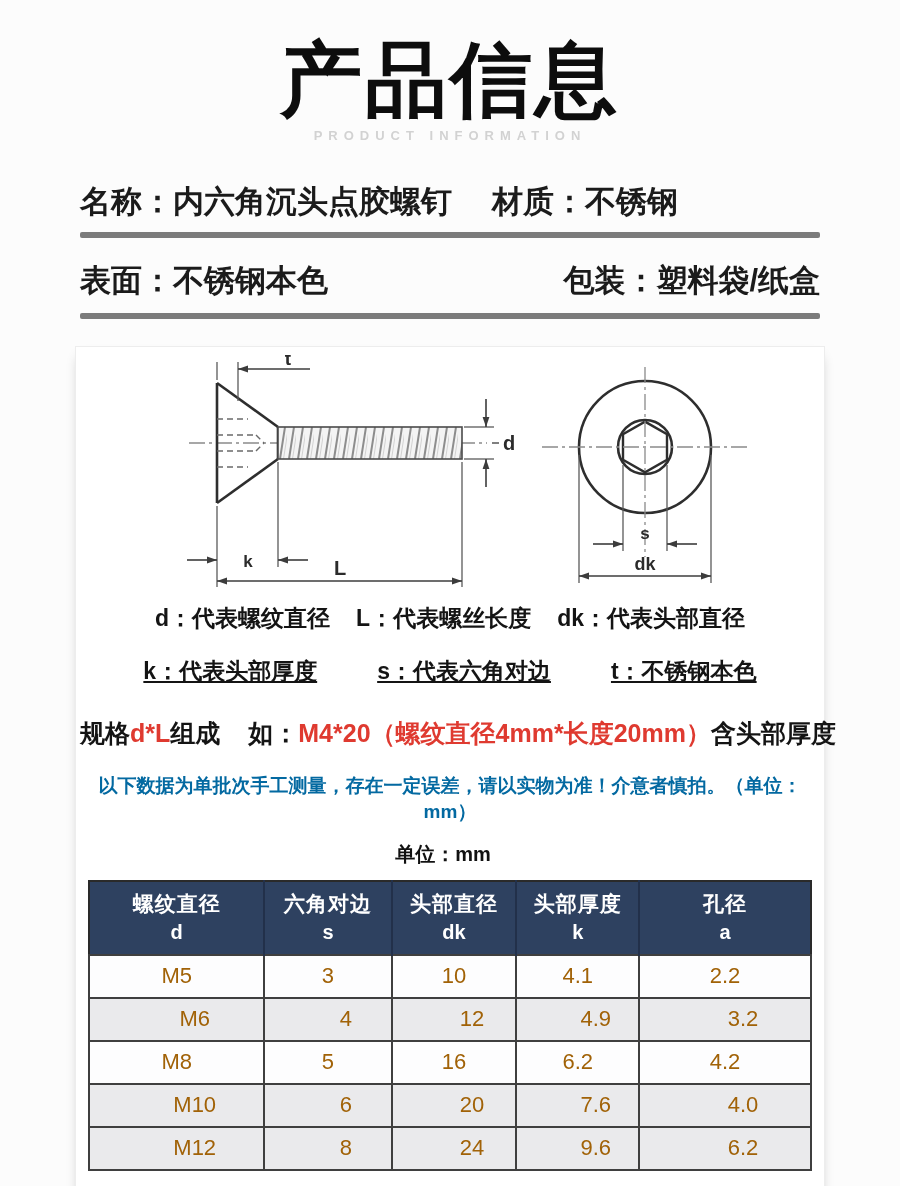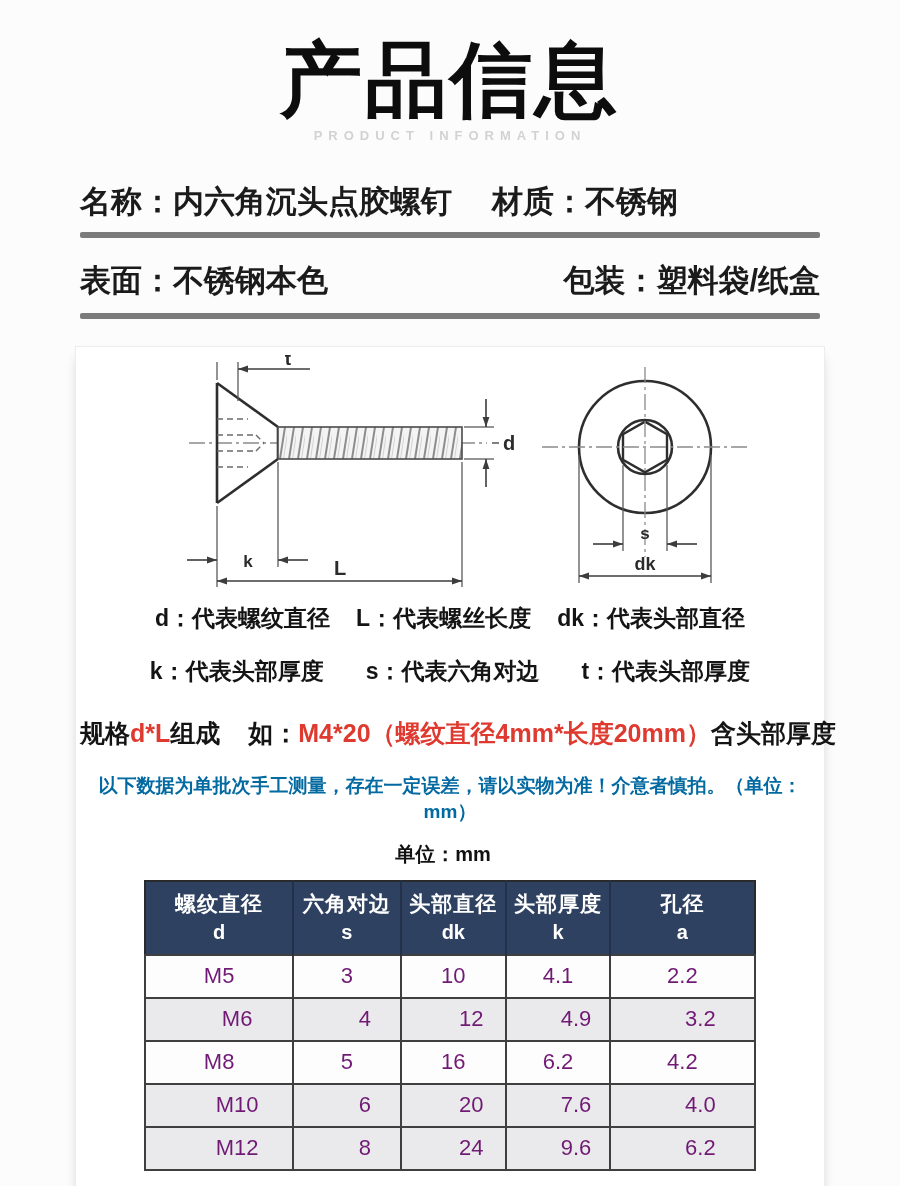--- a/index.html
+++ b/index.html
@@ -64,21 +64,21 @@
   .diagram { display: block; margin: 2px auto 0; }
 
   .legend-line {
     display: flex;
     justify-content: center;
     font-size: 23px;
     font-weight: 700;
     color: #141414;
   }
   .legend-line.l1 { margin-top: 10px; gap: 26px; justify-content: center; }
-  .legend-line.l2 { margin-top: 22px; gap: 42px; }
+  .legend-line.l2 { margin-top: 22px; gap: 60px; text-decoration: underline; }
 
   .spec-line {
     margin-top: 30px;
     text-align: center;
     font-size: 25px;
     font-weight: 700;
     color: #141414;
     white-space: nowrap;
   }
   .spec-line .red { color: var(--red, #df3a30); }
@@ -95,41 +95,41 @@
   .unit-label {
     margin: 16px 14px 6px 0;
     text-align: center;
     font-size: 20px;
     font-weight: 700;
     color: #111;
   }
 
   
   table.spec-table {
-    width: 612px;
+    width: 724px;
     margin: 12px auto;
     border-collapse: collapse;
     border: 2px solid #2a2a2a;
   }
   .spec-table thead th {
     background: #2e4160;
     color: #ffffff;
     font-weight: 600;
     padding: 8px 0 10px;
     border-left: 2px solid #22304a;
   }
   .spec-table thead th:first-child { border-left: none; }
   .spec-table th .cn { display: block; font-size: 21px; letter-spacing: 1px; }
   .spec-table th .sym { display: block; font-size: 20px; margin-top: 3px; }
   .spec-table tbody td {
     height: 43px;
     text-align: center;
     font-size: 22px;
     font-weight: 500;
-    color: #701a75;
+    color: #a16207;
     border: 2px solid #3f3f3f;
     background: #fdfdfe;
   }
   .spec-table tbody tr.alt td { background: #eaeaec; padding-left: 36px; }
 </style>
 </head>
 <body>
 
 <div class="page">
 
@@ -243,21 +243,21 @@
     </svg>
 
     <div class="legend-line l1">
       <span>d：代表螺纹直径</span>
       <span>L：代表螺丝长度</span>
       <span>dk：代表头部直径</span>
     </div>
     <div class="legend-line l2">
       <span>k：代表头部厚度</span>
       <span>s：代表六角对边</span>
-      <span>t：代表头部厚度</span>
+      <span>t：不锈钢本色</span>
     </div>
 
     <div class="spec-line">
       <span>规格</span><span class="red">d*L</span><span>组成</span><span class="gap">如：</span><span class="red">M4*20（螺纹直径4mm*长度20mm）</span><span>含头部厚度</span>
     </div>
 
     <div class="note-line">以下数据为单批次手工测量，存在一定误差，请以实物为准！介意者慎拍。（单位：mm）</div>
 
     <div class="unit-label">单位：mm</div>
 

